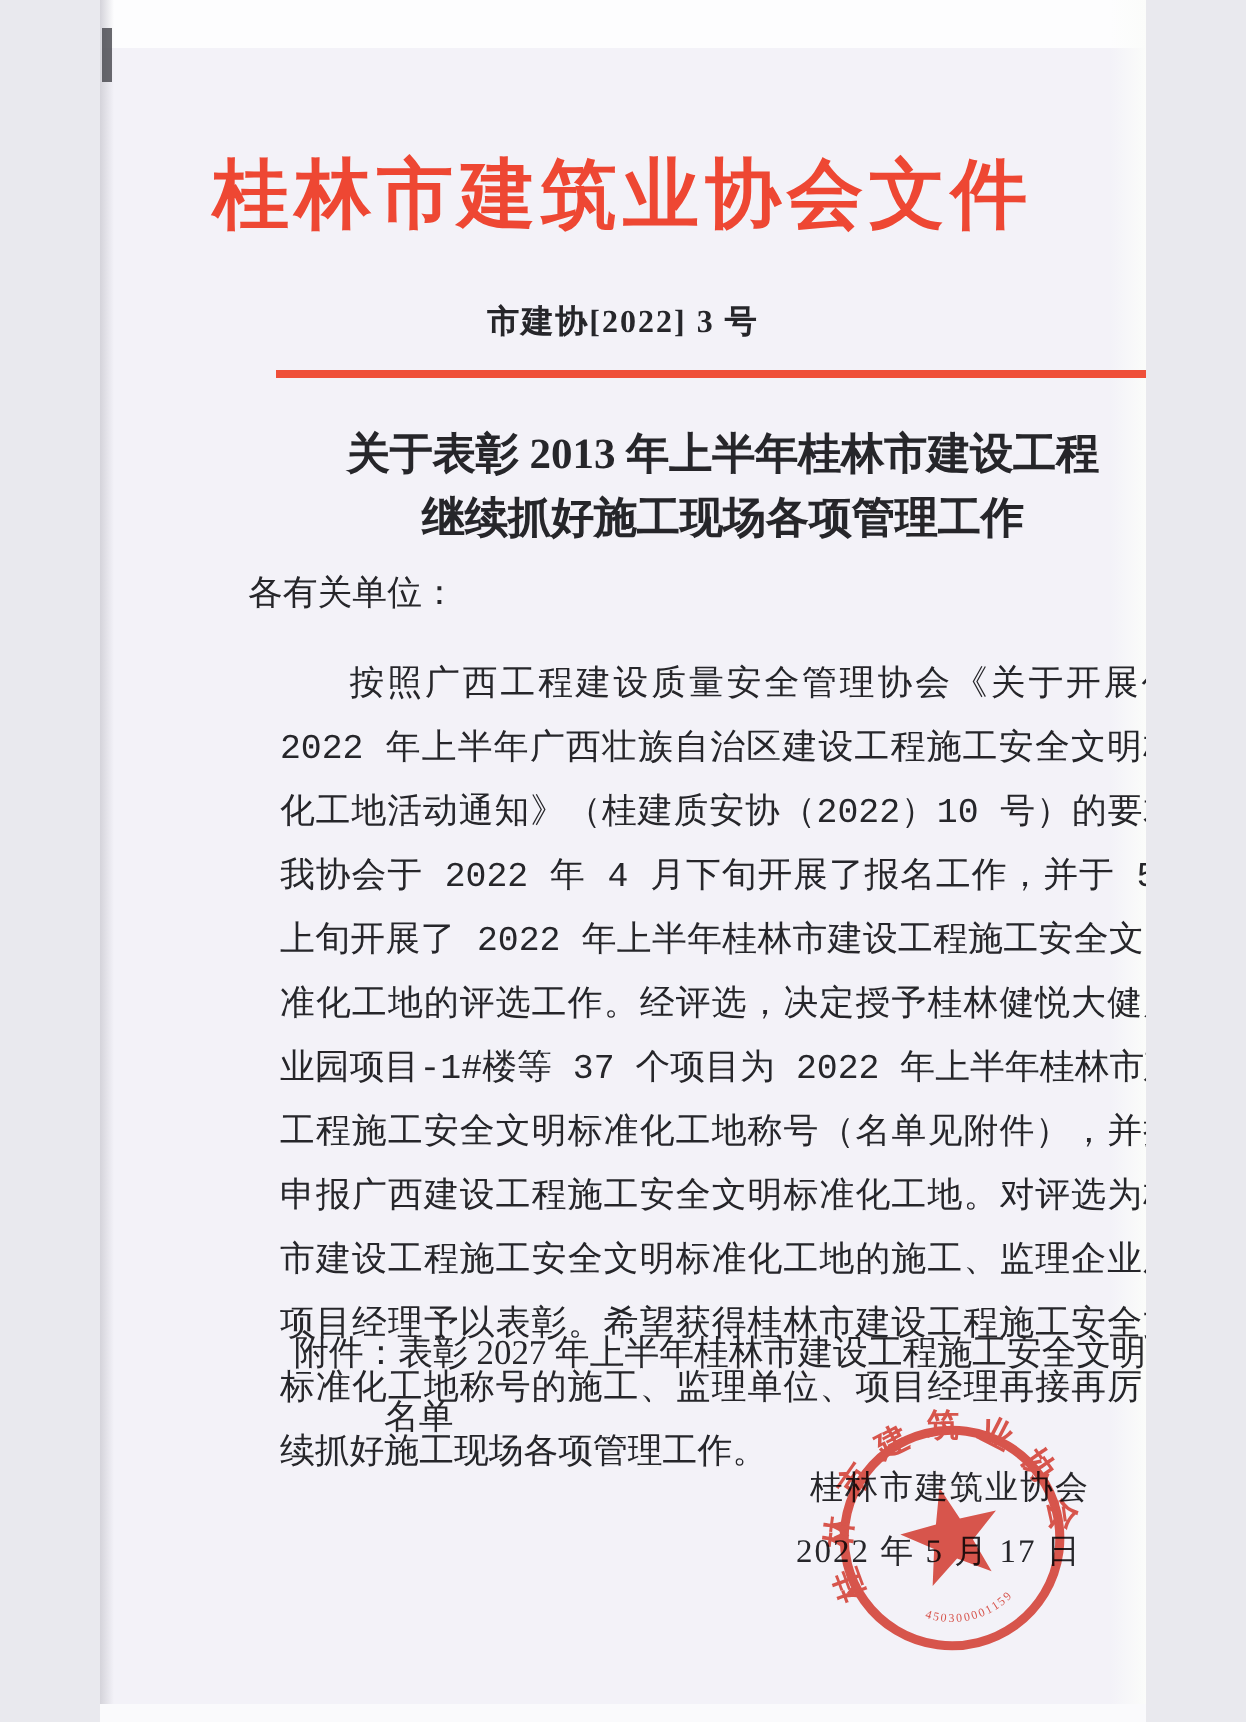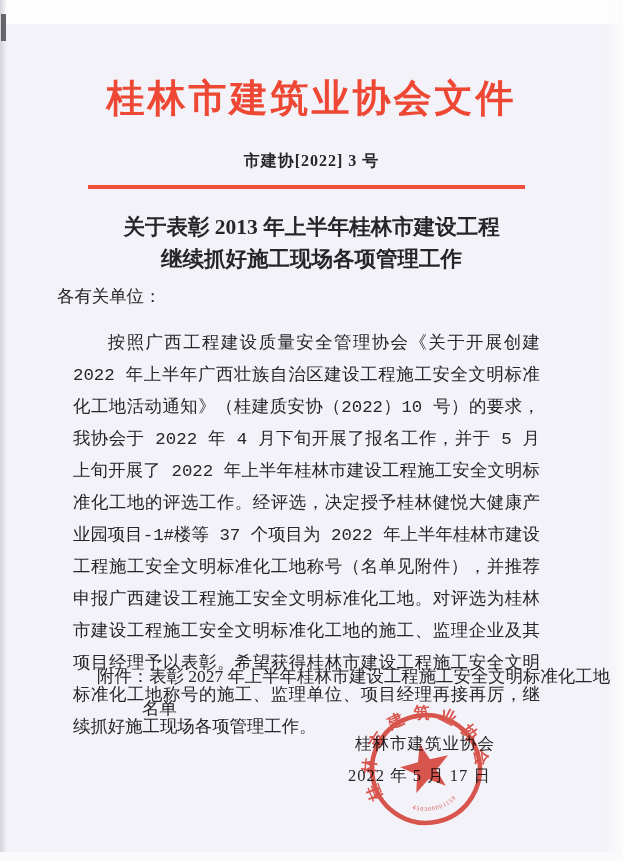--- a/index.html
+++ b/index.html
@@ -1,18 +1,18 @@
 <!DOCTYPE html>
 <html><head>
 <meta charset="utf-8">
 <style>
   html, body { margin: 0; padding: 0; background: #e9e9ee; }
   .page {
     position: relative;
-    width: 623px;
+    width: 523px;
     height: 861px;
     margin: 0 auto;
     background: #f3f2f8;
     overflow: hidden;
     font-family: "Liberation Serif", "DejaVu Serif", serif;
     color: #26262a;
   }
   
   .scan-top-band    { position:absolute; top:0; left:0; right:0; height:24px; background:#fdfdfe; }
   .scan-left-edge   { position:absolute; top:0; left:0; bottom:0; width:7px;
@@ -33,21 +33,21 @@
     text-align:center; font-size:16px; font-weight:bold; letter-spacing:1px;
   }
   .red-rule { position:absolute; top:185px; left:88px; width:437px; height:4px; }
 
   .doc-title {
     position:absolute; top:211px; left:40px; width:543px;
     text-align:center; font-weight:bold; font-size:21.5px; line-height:32px;
   }
 
   .content {
-    position:absolute; top:280px; left:57px; width:499px;
+    position:absolute; top:280px; left:74px; width:499px;
     font-size:17.4px; line-height:32px; text-align:justify;
   }
   .salutation { text-align:left; }
   .body-par   { margin:16px; text-indent:2em;font-family:Liberation Mono, monospace; }
 
   .attachment {
     position:absolute; top:660px; left:63px; width:505px;
     padding-left:79px; text-indent:-45px;
     font-size:17.4px; line-height:32px;
   }

